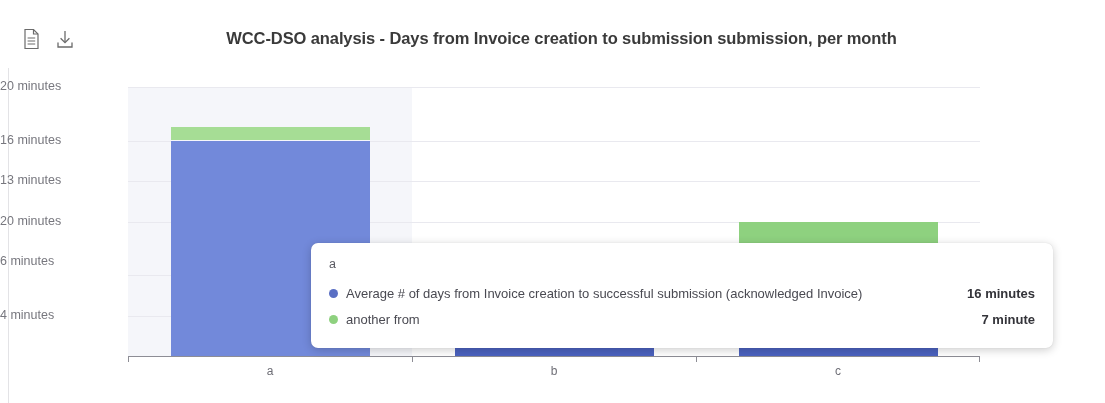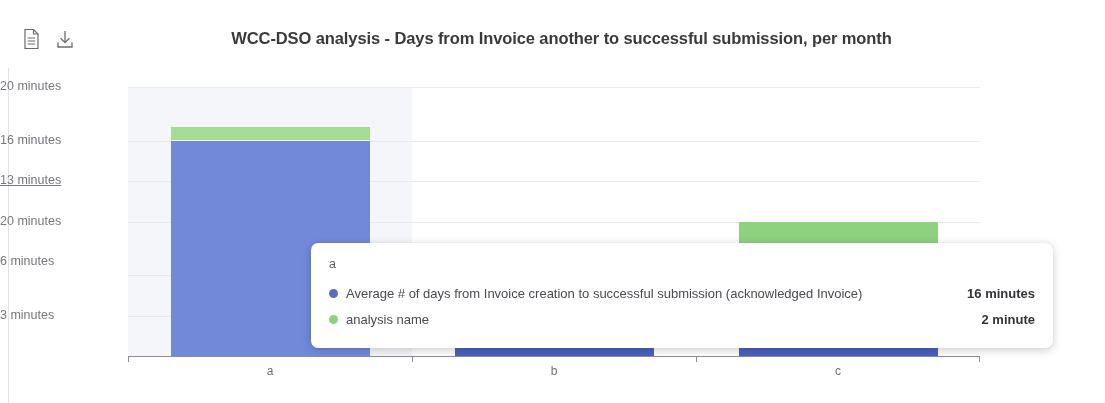--- a/index.html
+++ b/index.html
@@ -188,21 +188,21 @@
     </span>
     <span class="tb-icon" title="Download">
       <svg viewBox="0 0 20 22" width="20" height="22" fill="none" stroke="#6b6b6b" stroke-width="1.3">
         <path d="M10 3 V14.2"></path>
         <path d="M5.6 10.2 L10 14.6 L14.4 10.2" fill="none"></path>
         <path d="M3 15 V19 H17 V15" stroke-linecap="round"></path>
       </svg>
     </span>
   </div>
 
-  <div class="chart-title">WCC-DSO analysis - Days from Invoice another to successful submission, per month</div>
+  <div class="chart-title">WCC-DSO analysis - Days from Invoice creation to submission submission, per month</div>
 
   <div class="panel-border"></div>
 
   <div class="plot" id="plot">
       <div class="hover-band" style="left: 0px; width: 284px; background: rgb(245, 246, 250);"></div>
       <div class="gridline" style="top: 0px;"></div>
       <div class="gridline" style="top: 54px;"></div>
       <div class="gridline" style="top: 94px;"></div>
       <div class="gridline" style="top: 135px;"></div>
       <div class="gridline" style="top: 188px;"></div>
@@ -216,36 +216,36 @@
 
   <div class="axis-line"></div>
   <div class="tick" style="left:128px;"></div>
   <div class="tick" style="left:412px;"></div>
   <div class="tick" style="left:696px;"></div>
   <div class="tick" style="left:979px;"></div>
 
   <div id="labels">
       <div class="y-label-wrap" style="top: 79px;">20 minutes</div>
       <div class="y-label-wrap" style="top: 133px;">16 minutes</div>
-      <div class="y-label-wrap" style="top: 173px; text-decoration: underline;">13 minutes</div>
+      <div class="y-label-wrap" style="top: 173px;">13 minutes</div>
       <div class="y-label-wrap" style="top: 214px;">20 minutes</div>
       <div class="y-label-wrap" style="top: 254px;">6 minutes</div>
-      <div class="y-label-wrap" style="top: 308px;">3 minutes</div>
+      <div class="y-label-wrap" style="top: 308px;">4 minutes</div>
       <div class="x-label" style="left: 270px;">a</div>
       <div class="x-label" style="left: 554px;">b</div>
       <div class="x-label" style="left: 838px;">c</div>
     </div>
 
   <div class="tooltip">
     <div class="tt-cat">a</div>
     <div class="tt-row">
       <span class="tt-dot" style="background:#5a6fc4"></span>
       <span class="tt-name">Average # of days from Invoice creation to successful submission (acknowledged Invoice)</span>
       <span class="tt-val">16 minutes</span>
     </div>
     <div class="tt-row">
       <span class="tt-dot" style="background:#8ed17f"></span>
-      <span class="tt-name">analysis name</span>
-      <span class="tt-val">2 minute</span>
+      <span class="tt-name">another from</span>
+      <span class="tt-val">7 minute</span>
     </div>
   </div>
 
 </div>
 
 </body></html>

